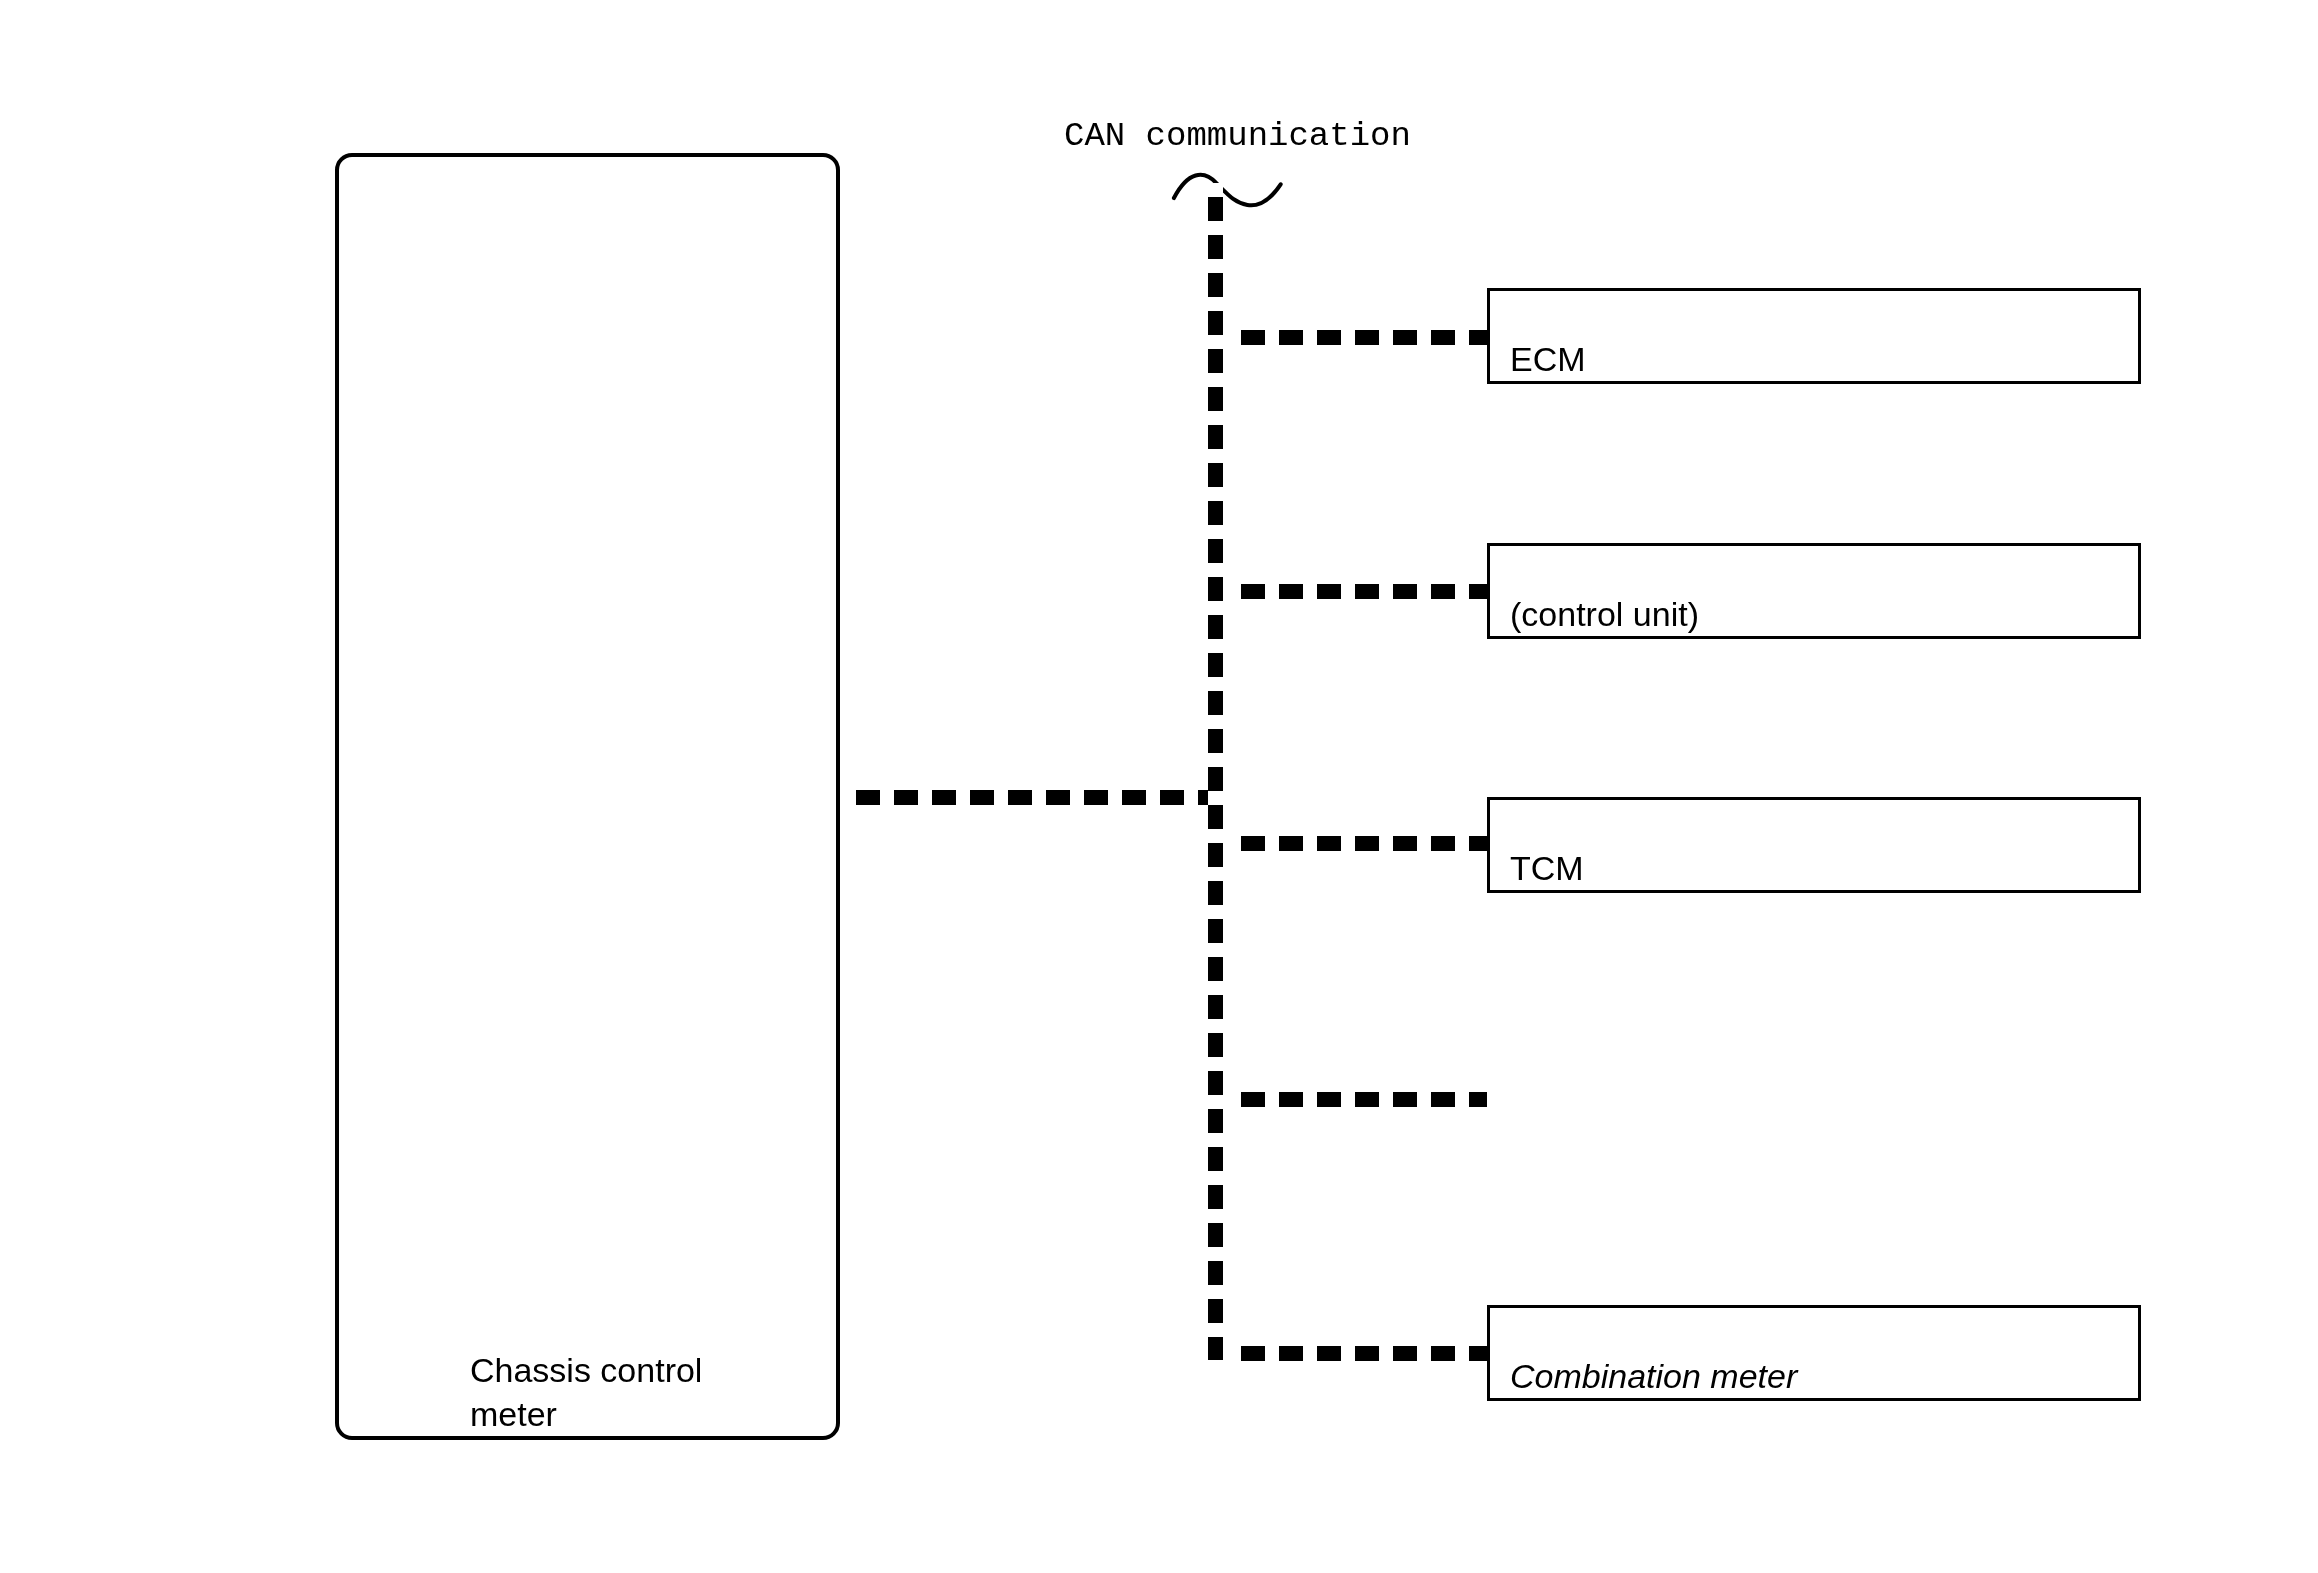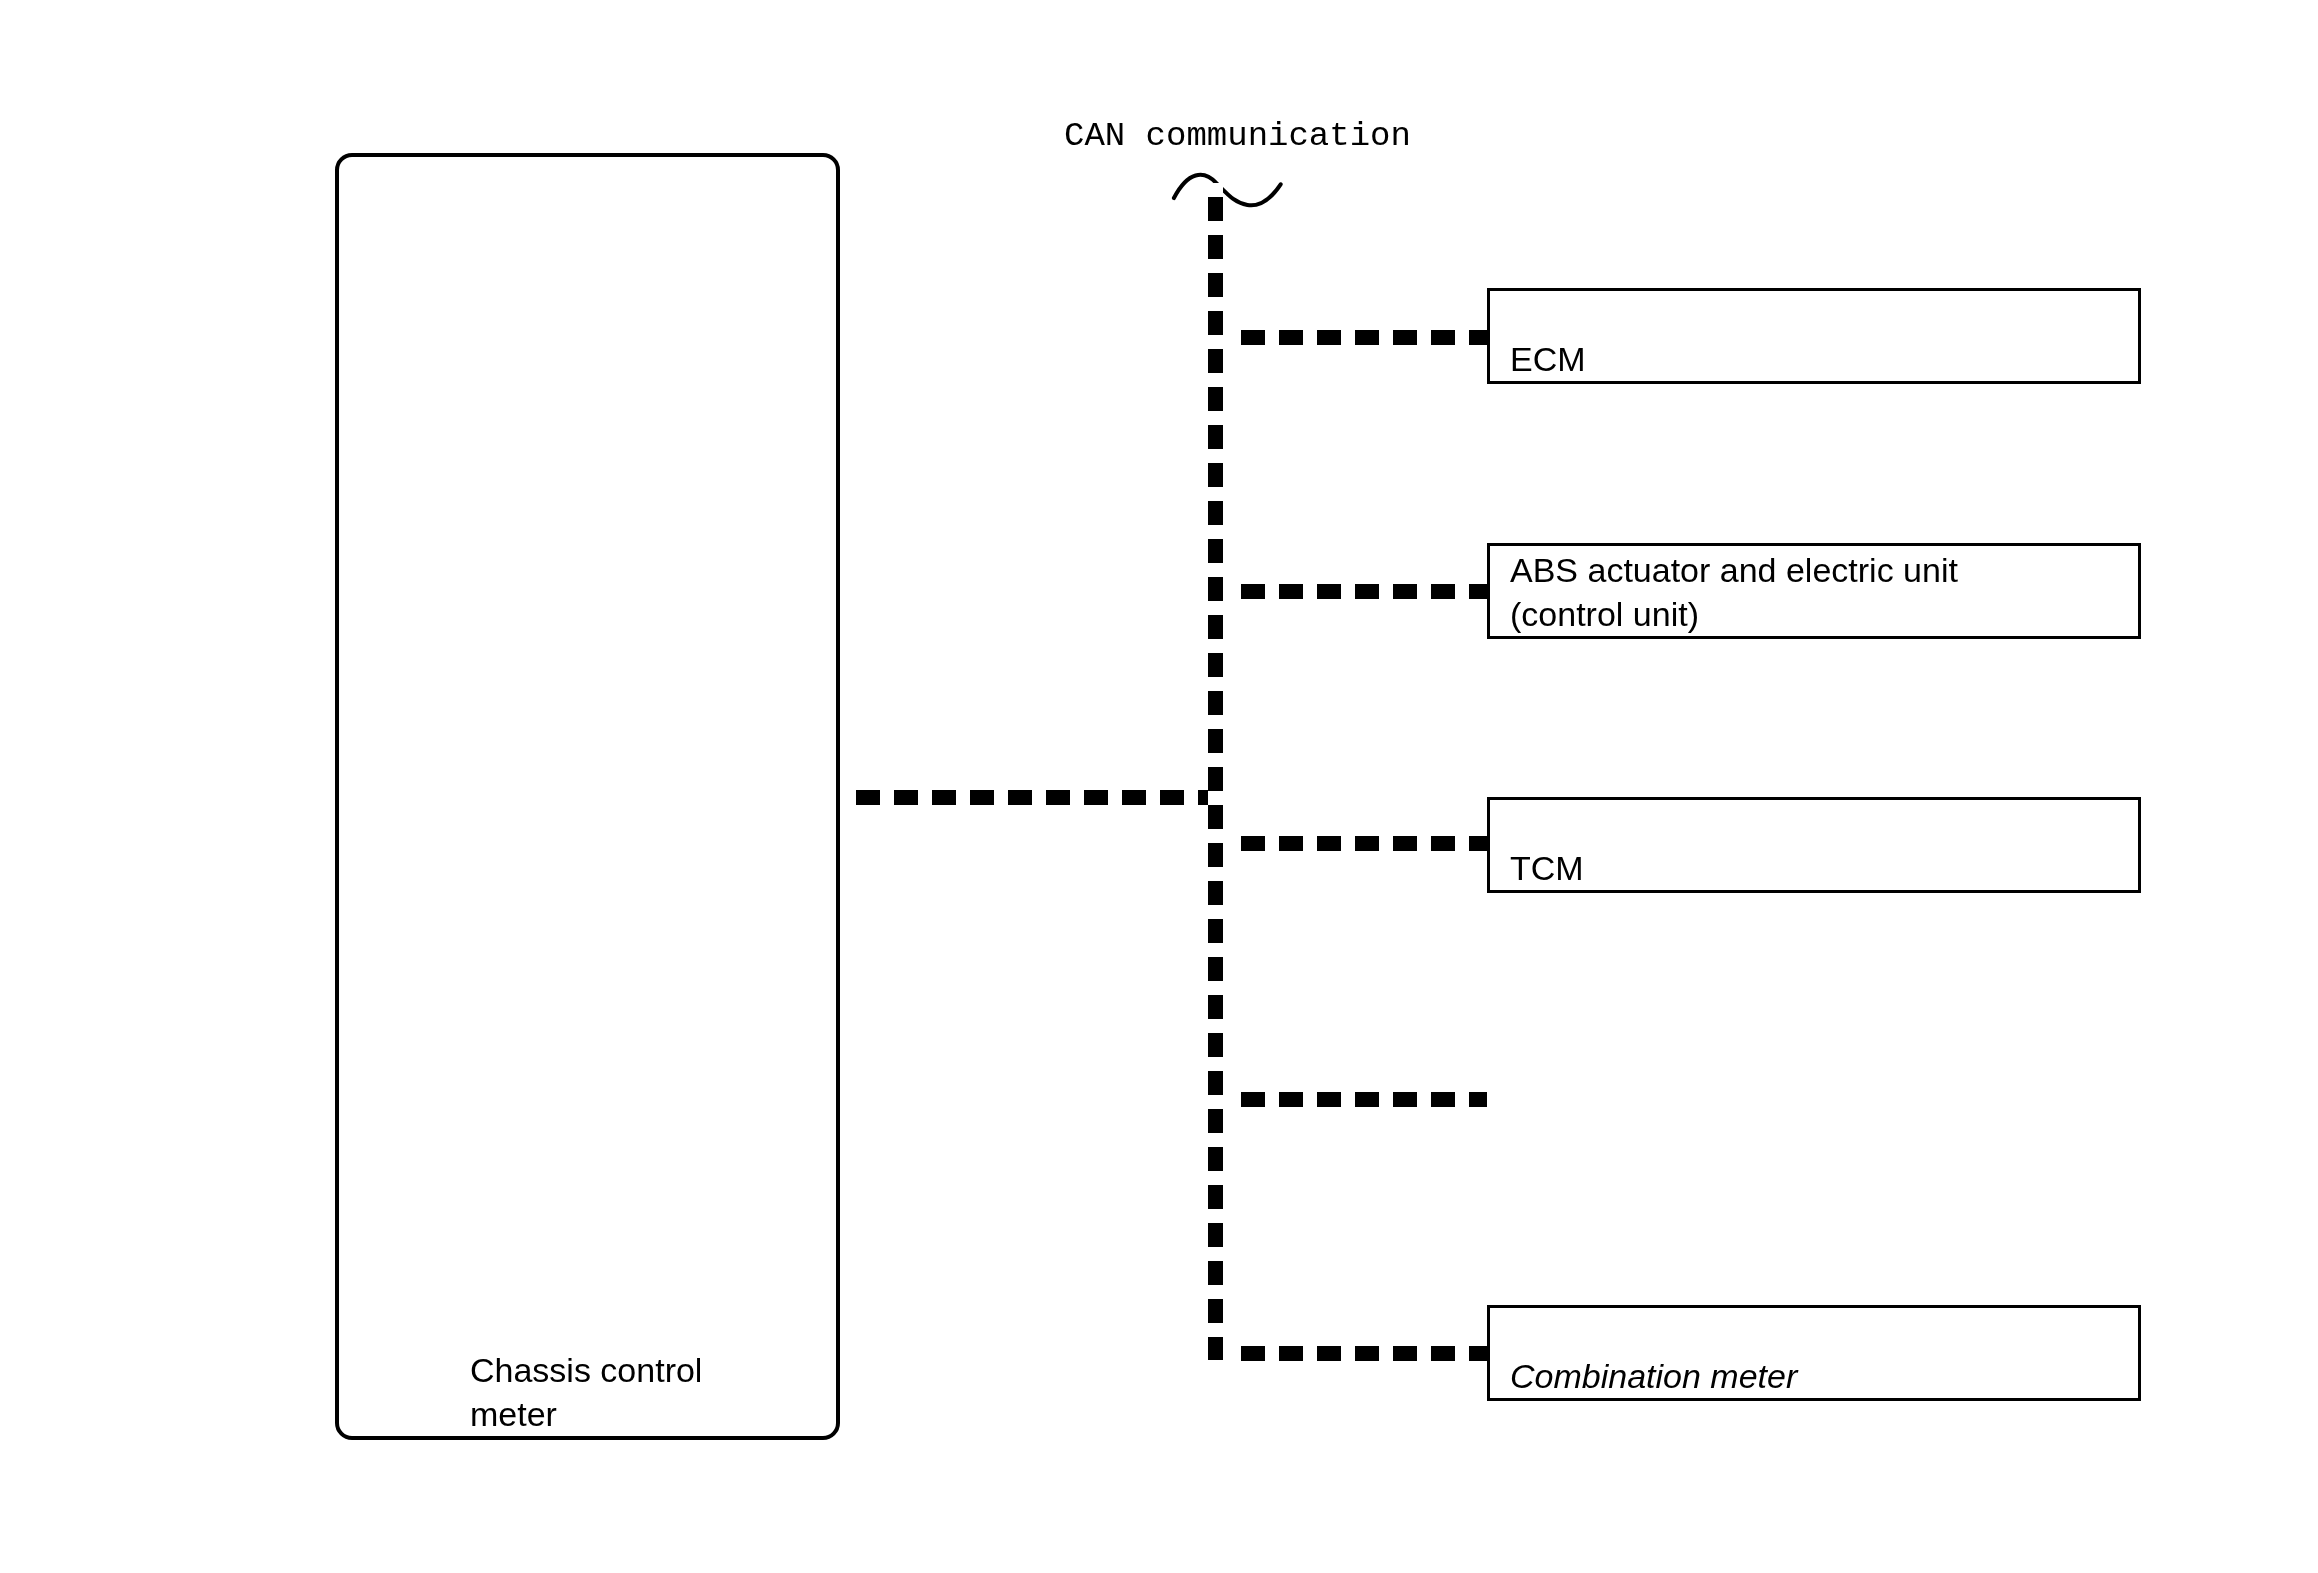--- a/index.html
+++ b/index.html
@@ -121,21 +121,20 @@
   <div class="track h br-tcm"></div>
   <div class="track h br-bcm"></div>
   <div class="track h br-cm"></div>
 
   <div class="box module box-ecm">
     <span class="line">ECM</span>
     <span class="line"></span>
   </div>
 
   <div class="box module box-abs">
-    <span class="line">ABS actuator and electric unit</span>
     <span class="line">(control unit)</span>
   </div>
 
   <div class="box module box-tcm">
     <span class="line">TCM</span>
     <span class="line"></span>
   </div>
 
 
   <div class="box module box-cm">

